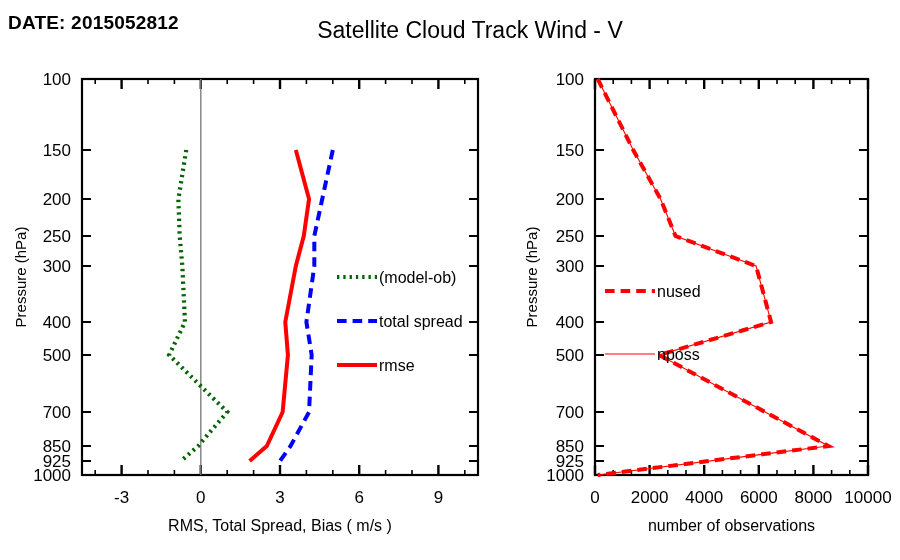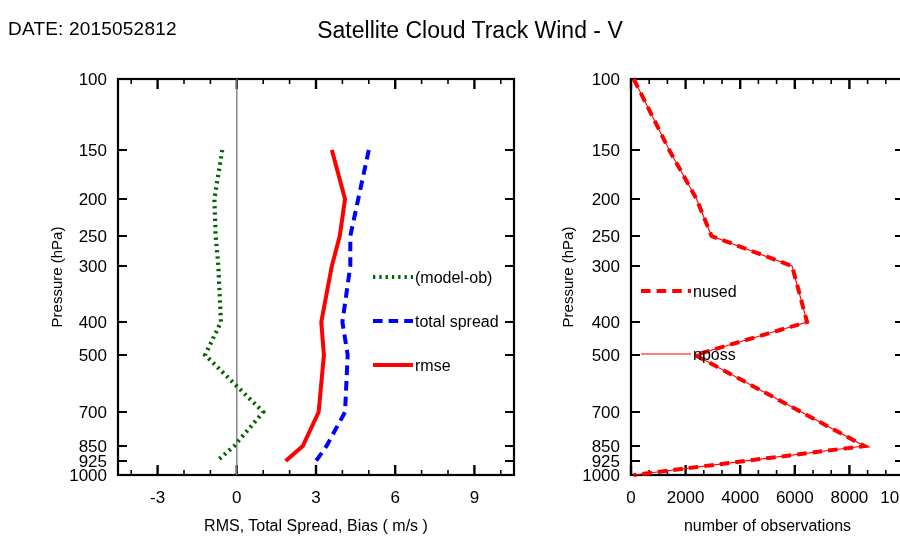--- a/index.html
+++ b/index.html
@@ -1,30 +1,30 @@
 <!DOCTYPE html>
 <html><head>
 <meta charset="utf-8">
 <style>
   html,body{margin:0;padding:0;background:#ffffff;}
   body{width:900px;height:560px;overflow:hidden;
        font-family:"Liberation Sans",sans-serif;color:#000;}
   #root{position:relative;width:900px;height:560px;}
 
   .date-label{
-    position:absolute; left:8px; top:18px;
-    font-size:19px; letter-spacing:.2px; white-space:nowrap;
+    position:absolute; left:8px; top:12px;
+    font-size:19px; letter-spacing:.2px; white-space:nowrap;font-weight:bold;
   }
   .chart-title{
     position:absolute; left:0; top:17px; width:900px;
     text-align:center; font-size:23px; white-space:nowrap;
     transform:translateX(20px);
   }
 
-  .panel{position:absolute;padding-left:36px;}
+  .panel{position:absolute;}
   .plotsvg{display:block;}
 </style>
 </head>
 <body>
 
 <div id="root">
 
   <div class="date-label">DATE: 2015052812</div>
   <div class="chart-title">Satellite Cloud Track Wind - V</div>
 

